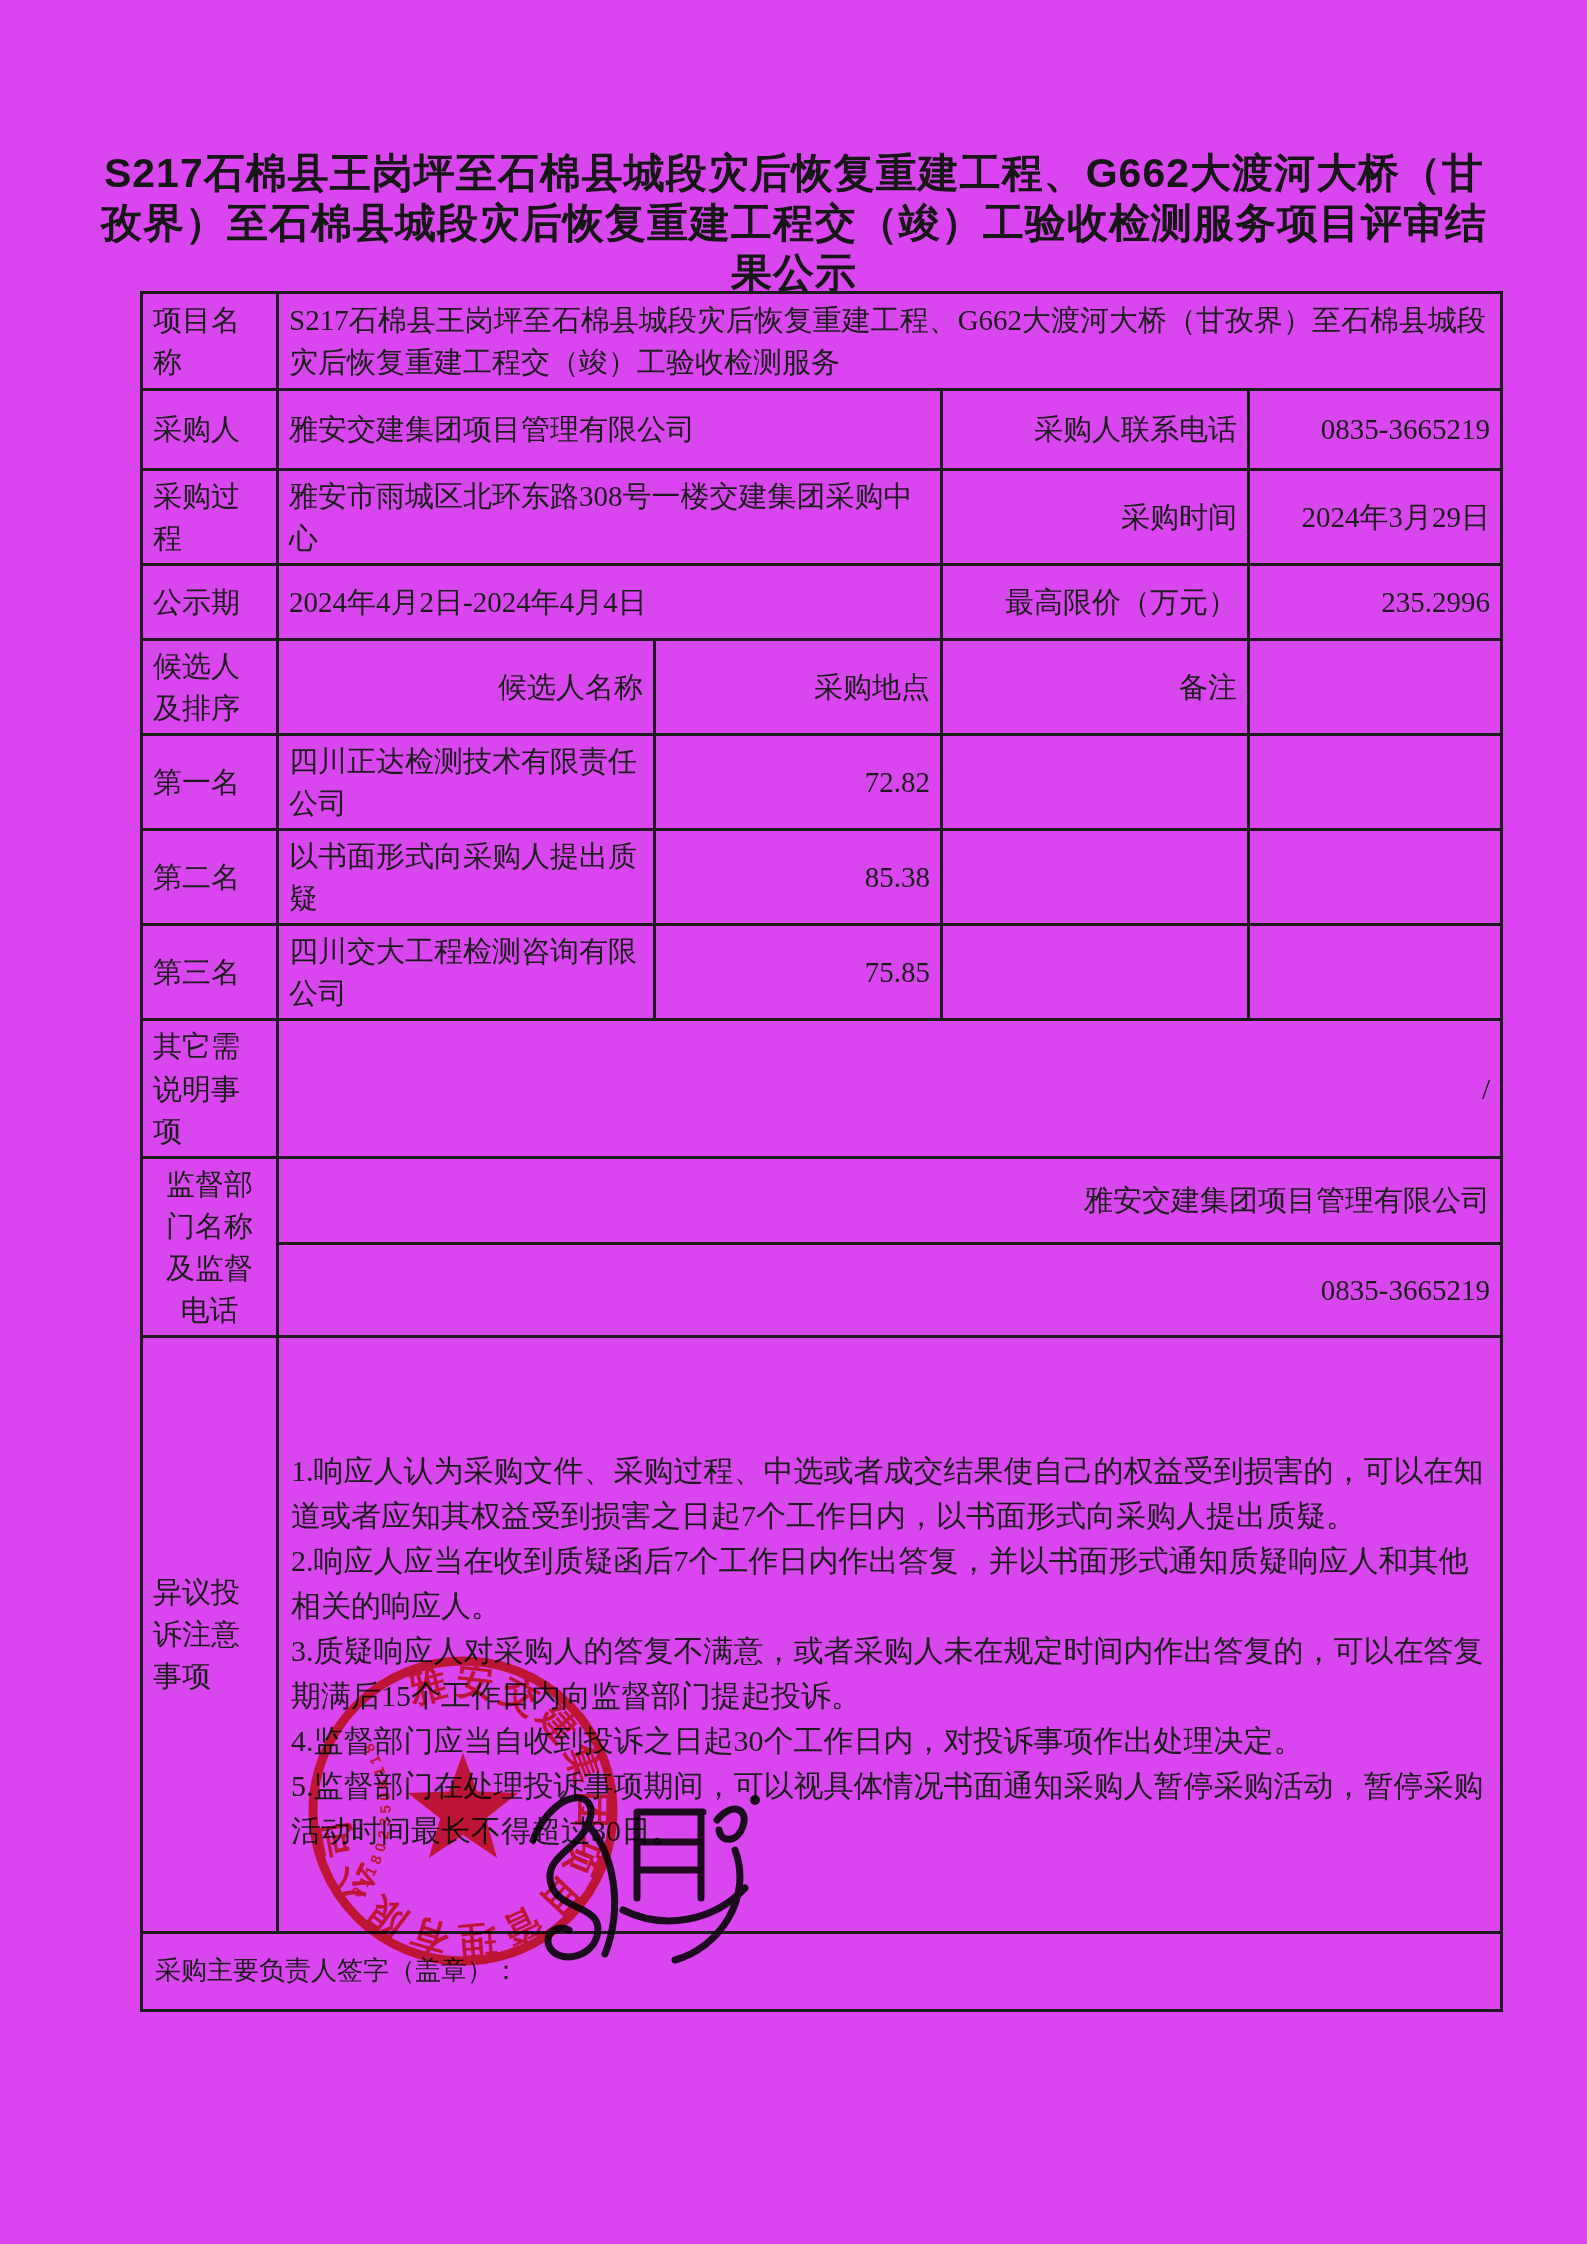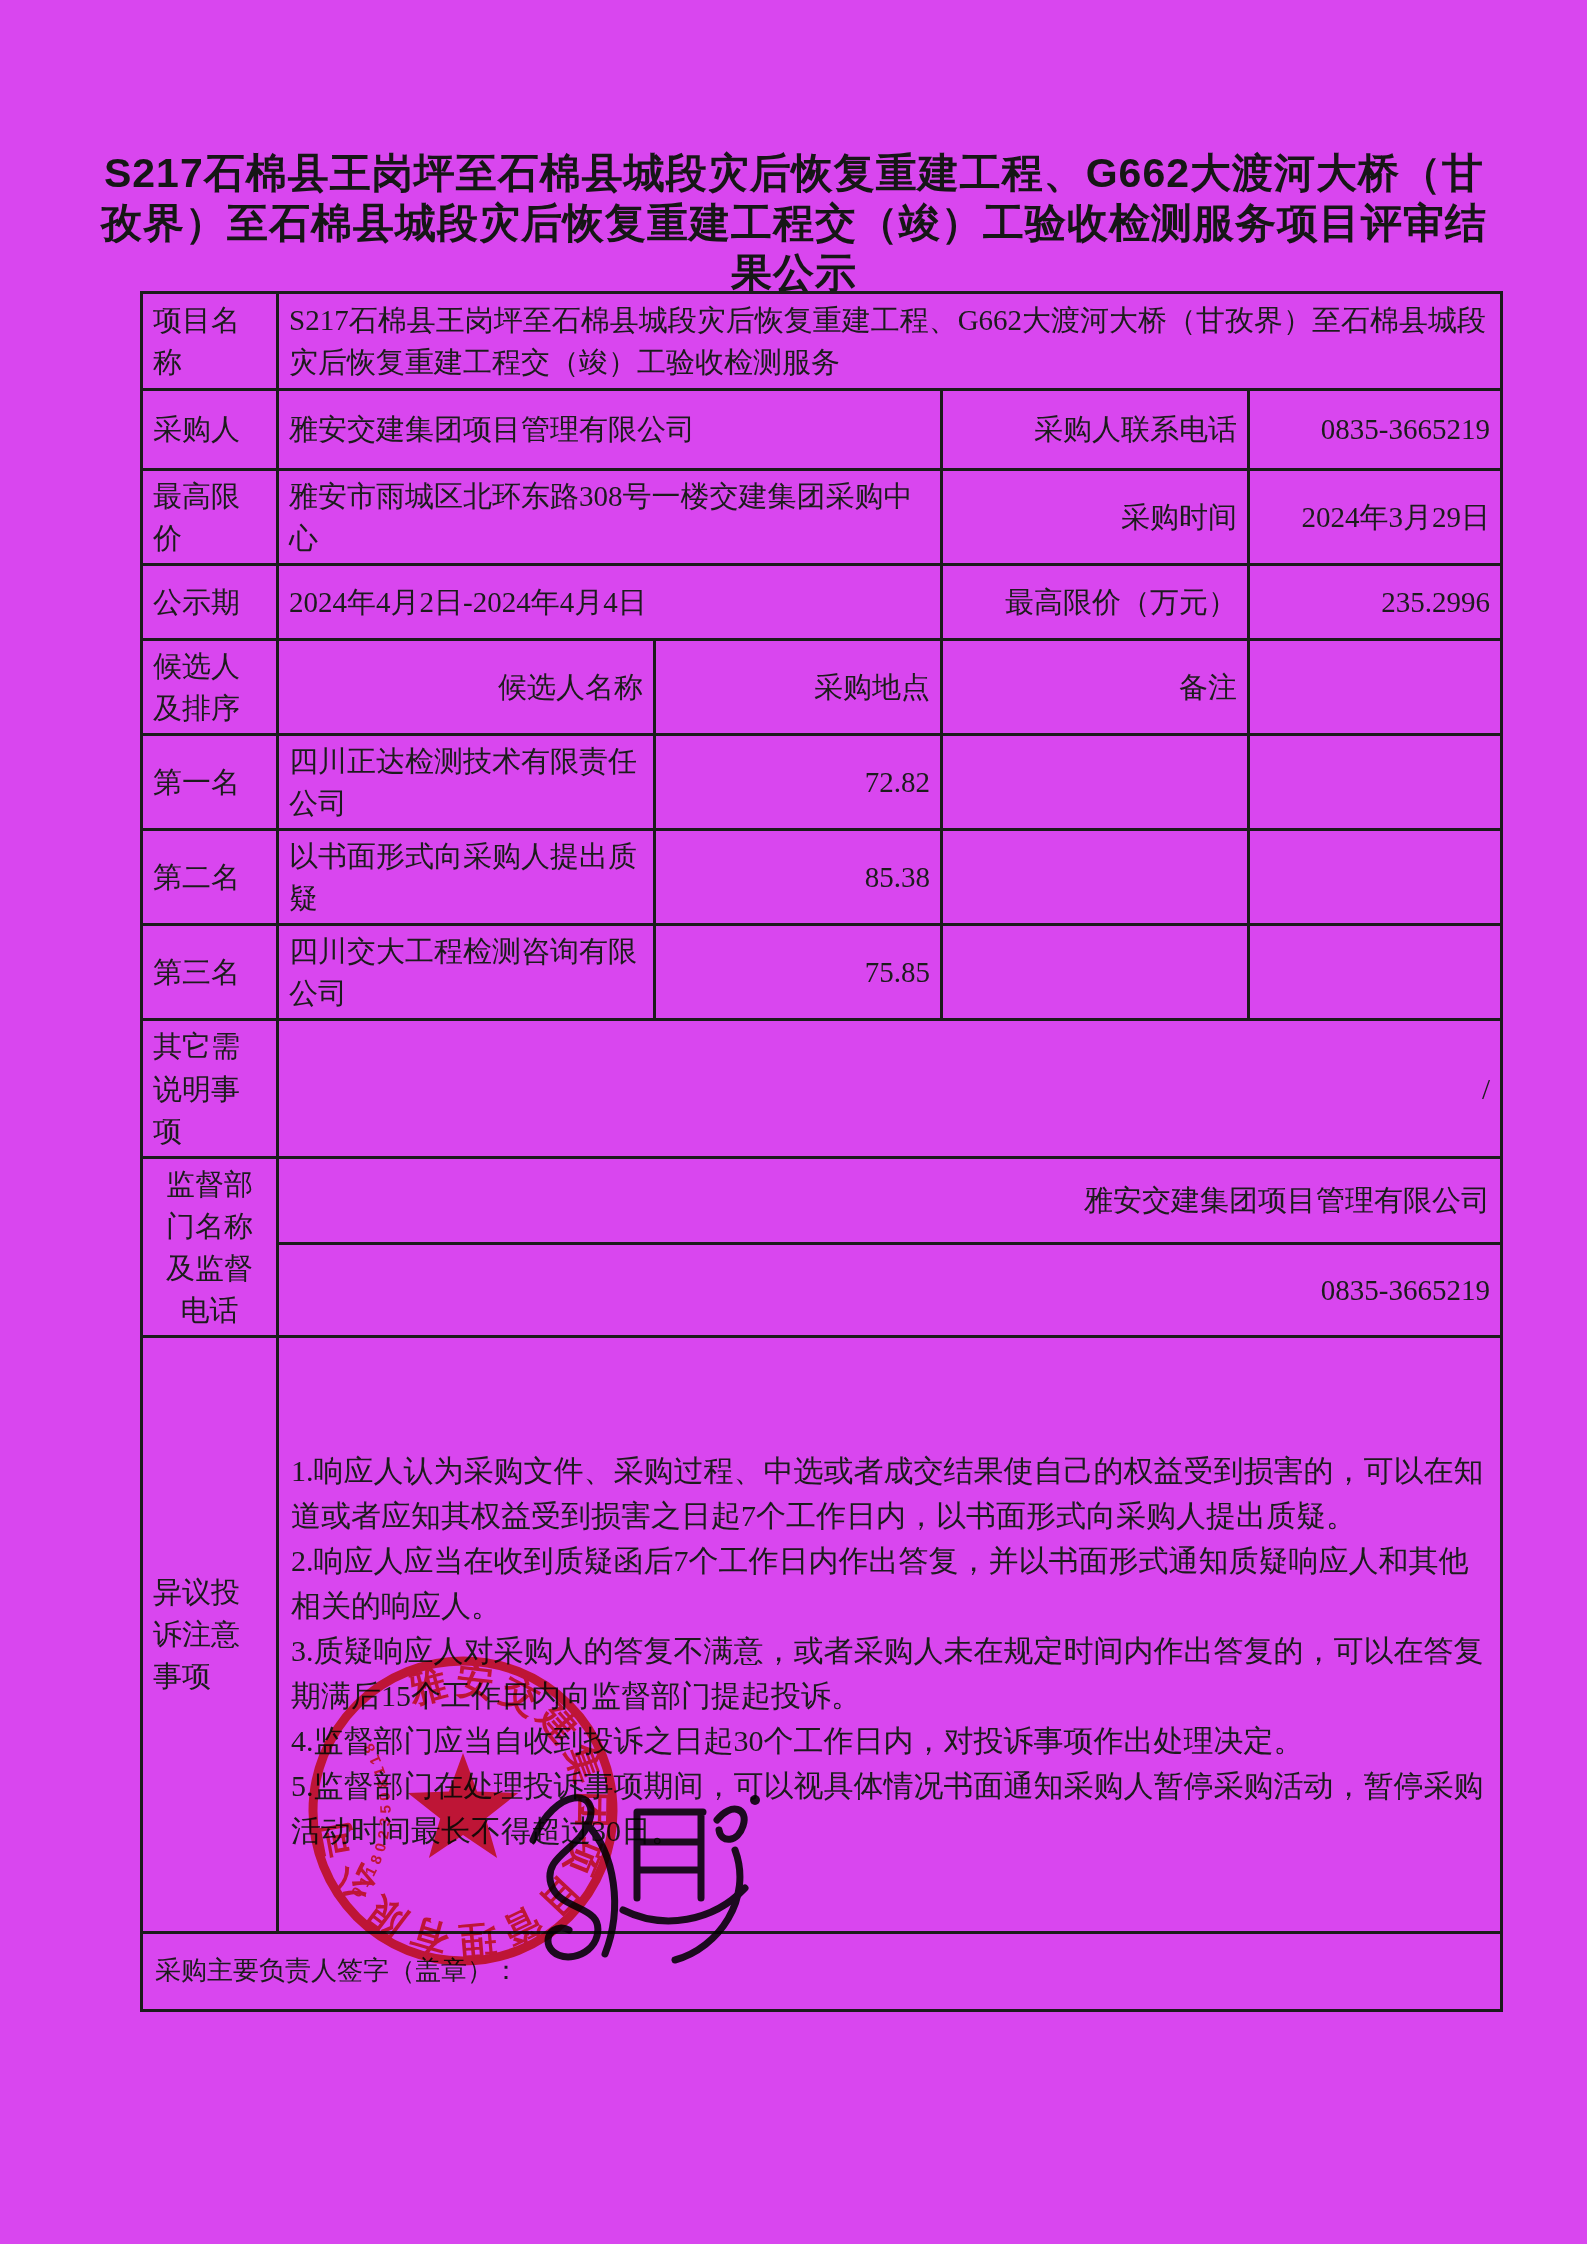--- a/index.html
+++ b/index.html
@@ -95,21 +95,21 @@
         <td class="lbl">项目名称</td>
         <td class="lft" colspan="4">S217石棉县王岗坪至石棉县城段灾后恢复重建工程、G662大渡河大桥（甘孜界）至石棉县城段灾后恢复重建工程交（竣）工验收检测服务</td>
       </tr>
       <tr class="r2">
         <td class="lbl">采购人</td>
         <td class="lft" colspan="2">雅安交建集团项目管理有限公司</td>
         <td class="ctr">采购人联系电话</td>
         <td class="ctr">0835-3665219</td>
       </tr>
       <tr class="r3">
-        <td class="lbl">最高限价</td>
+        <td class="lbl">采购过程</td>
         <td class="lft" colspan="2">雅安市雨城区北环东路308号一楼交建集团采购中心</td>
         <td class="ctr">采购时间</td>
         <td class="ctr">2024年3月29日</td>
       </tr>
       <tr class="r4">
         <td class="lbl">公示期</td>
         <td class="lft" colspan="2">2024年4月2日-2024年4月4日</td>
         <td class="ctr">最高限价（万元）</td>
         <td class="ctr">235.2996</td>
       </tr>

